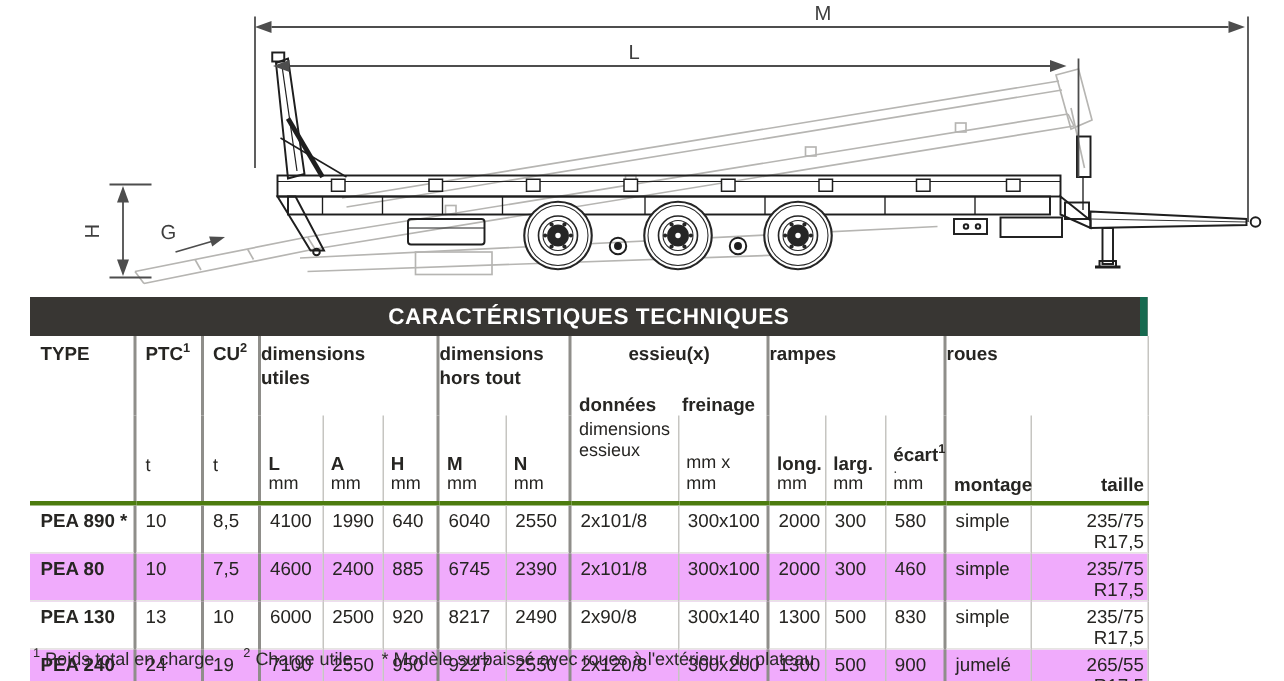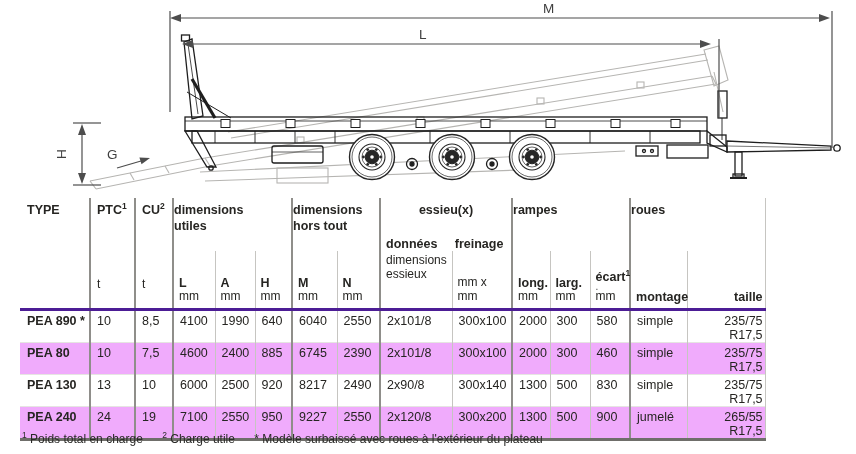--- a/index.html
+++ b/index.html
@@ -31,21 +31,21 @@
   col.w-lon{width:38px}col.w-lar{width:40px}col.w-eca{width:40px}
   col.w-mon{width:57px}col.w-tai{width:78px}
 
   .bL1{border-left:1px solid #c6c5c1;}
   .bL2{border-left:2px solid #8f8e8a;}
   .bR1{border-right:1px solid #c6c5c1;text-align:right;}
 
   thead th{font-weight:bold;}
   thead tr.hr1 th{height:46px;}
   thead tr.hr2 th{height:53px;}
-  thead tr.hr2 th, thead th[rowspan]{border-bottom:3px solid #4c1d95;margin-top:20px;}
+  thead tr.hr2 th, thead th[rowspan]{border-bottom:3px solid #4d7c0f;margin-top:20px;}
   .c-type{padding:5px 2px 0 7px;}
   .vsplit{height:88px;display:flex;flex-direction:column;justify-content:space-between;padding:5px 2px 2px 6px;}
   .grp{text-align:left;padding-top:5px;}
   .wrapn{display:inline-block;line-height:1.25;}
   .w72{max-width:72px;}.w70{max-width:66px;}
   .grp-ess{padding-top:5px;}
   .ess-top{text-align:center;font-weight:bold;margin-bottom:20px;}
   .ess-cols{display:flex;}
   .ess-cols .cdon{width:70px;padding-left:5px;font-weight:bold;}
   .ess-cols .cfre{width:60px;padding-left:3px;font-weight:bold;}
@@ -231,20 +231,24 @@
   </g>
 
   <text class="dimtext" x="543" y="13">M</text>
   <text class="dimtext" x="419" y="39">L</text>
   <text class="dimtext" x="66" y="159" transform="rotate(-90 66 159)">H</text>
   <text class="dimtext" x="107" y="159">G</text>
 </svg>
 </div>
 
 <div id="spec-table-wrap">
+  <div class="title-bar">
+    <span>CARACTÉRISTIQUES TECHNIQUES</span>
+    <div class="title-accent"></div>
+  </div>
 
   <table>
     <colgroup>
       <col class="w-type">
         <col class="w-ptc">
         <col class="w-cu">
       <col class="w-L">
         <col class="w-A">
         <col class="w-H">
       <col class="w-M">

